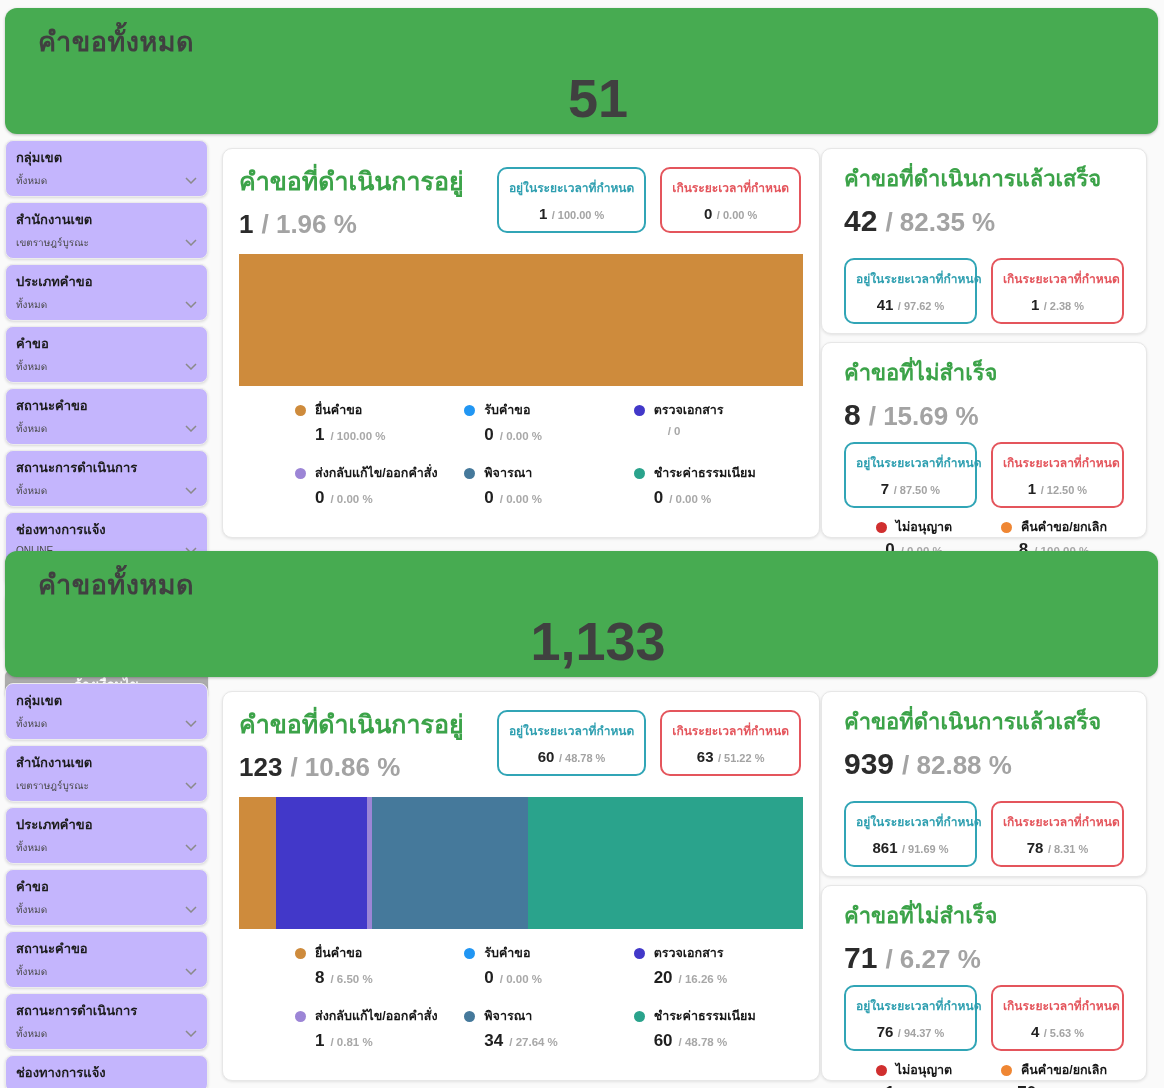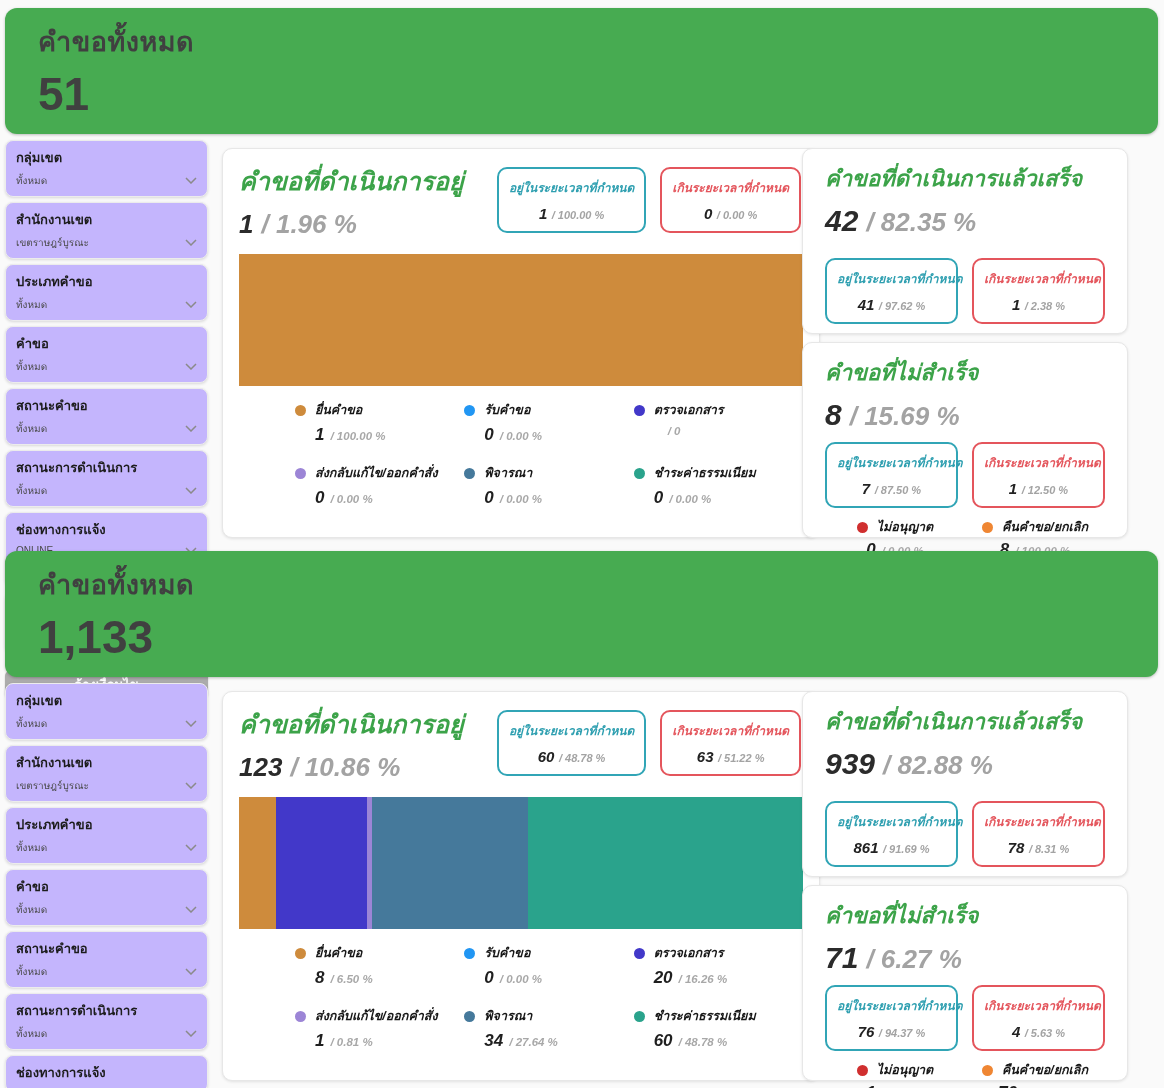--- a/index.html
+++ b/index.html
@@ -5,21 +5,21 @@
   * { box-sizing: border-box; margin: 0; padding: 0; }
   html,body { width:1164px; height:1088px; background:#fafafa;
     font-family:"Liberation Sans","DejaVu Sans",sans-serif; color:#2e2e2e; }
   .panel { position:absolute; left:0; width:1164px; height:543px; }
   #p0 { top:2px; } #p1 { top:545px; }
 
   .hdr { position:absolute; left:5px; right:6px; top:6px; height:126px;
     background:#47AB51; border-radius:12px; padding:12px 0 0 33px; color:#404040;
     box-shadow:0 1px 3px rgba(0,0,0,.25); }
   .hdr-title { font-size:27px; font-weight:bold; letter-spacing:.5px; }
-  .hdr-total { font-size:46px; font-weight:bold; margin-top:8px; line-height:1; }
+  .hdr-total { font-size:54px; font-weight:bold; margin-top:8px; line-height:1;text-align:center; }
 
   .sidebar { position:absolute; left:5px; top:138px; width:203px;
     display:flex; flex-direction:column; gap:5px; }
   .f-stack { display:contents; }
   .f-card { background:#c4b5fd; border:1px solid #ececec; border-radius:8px;
     box-shadow:0 1px 3px rgba(0,0,0,.14); padding:6px 10px 8px; }
   .f-label { font-size:13px; font-weight:bold; color:#1c1c1c; }
   .f-row { display:flex; justify-content:space-between; align-items:center; margin-top:5px; }
   .f-value { font-size:10px; color:#4a4a4a; }
   .chev { display:inline-flex; }
@@ -32,23 +32,23 @@
   .d-input { border:1px solid #d8d8d8; border-radius:2px; padding:3px 5px;
     font-size:12px; font-weight:bold; color:#222; white-space:nowrap; }
   .d-ico { width:9px; height:9px; border:1.5px solid #b5b5b5; border-radius:50%;
     display:inline-block; flex:none; }
 
   .clear-btn { margin-top:12px; height:27px; width:100%; background:#acacac;
     border:none; border-radius:5px; color:#fff; font-size:13px; font-weight:bold;
     font-family:inherit; cursor:pointer; box-shadow:0 1px 2px rgba(0,0,0,.2); }
 
   .card { background:#fff; border:1px solid #e7e7e7; border-radius:10px;
-    box-shadow:0 1px 3px rgba(0,0,0,.10); position:absolute;font-style:italic; }
+    box-shadow:0 1px 3px rgba(0,0,0,.10); position:absolute; }
   .main-card { left:222px; top:146px; width:598px; height:390px; padding:12px 16px 8px; }
-  .side-card { left:802px; width:326px; padding:12px 22px; }
+  .side-card { left:821px; width:326px; padding:12px 22px; }
   .side-card.done { top:146px; height:186px; }
   .side-card.fail { top:340px; height:196px; }
 
   .g-title { color:#3CA349; font-weight:bold; }
   .mc-title { font-size:25px; }
   .sc-title { font-size:22px; }
   .val-row { margin-top:8px; display:flex; align-items:baseline; gap:8px; }
   .val-big { font-size:26px; font-weight:bold; color:#2b2b2b; }
   .sc .val-big { font-size:30px; }
   .val-pct { font-size:26px; font-weight:bold; color:#a3a3a3; }

